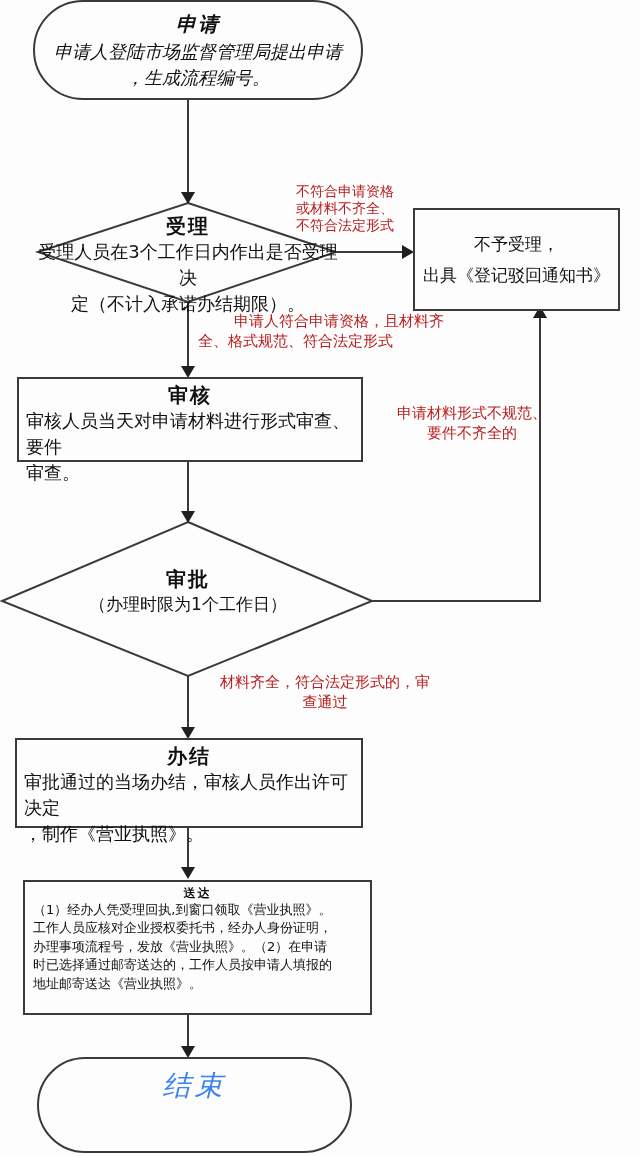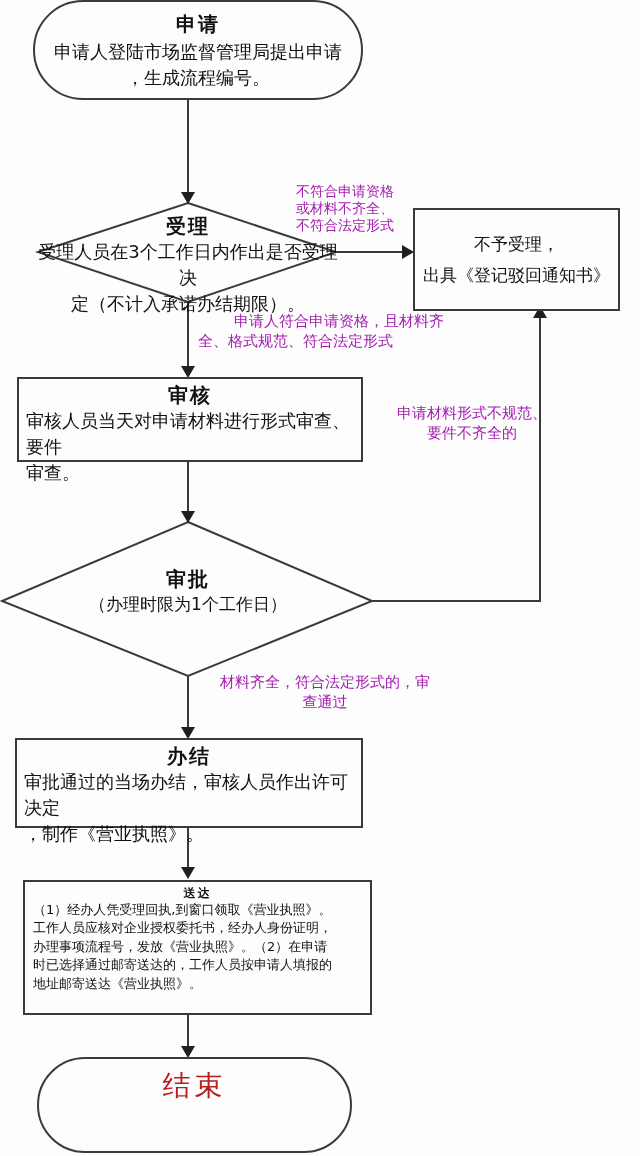--- a/index.html
+++ b/index.html
@@ -11,54 +11,54 @@
     color:#111;
     overflow:hidden;
   }
   .underlay{position:absolute;left:0;top:0;}
   .node{
     position:absolute;
     border:2px solid #3a3a3a;
     background:#fdfdfd;
     box-sizing:border-box;
   }
-  .stadium{border-radius:50px;}
+  .stadium{border-radius:50px;font-style:italic;}
   .node-title{
     font-size:20px;font-weight:bold;text-align:center;
     line-height:1.25;letter-spacing:2px;
   }
   .node-body{
     font-size:18px;line-height:1.45;white-space:pre-line;
     padding:0 7px;
   }
   .center{text-align:center;}
   .overlay-text{position:absolute;box-sizing:border-box;}
   .edge-label{
     position:absolute;font-size:15px;line-height:1.35;
-    white-space:pre-line;color:#a21caf;box-sizing:border-box;
+    white-space:pre-line;color:#b91c1c;box-sizing:border-box;
   }
   #lbl-reject-reason{font-size:14px;line-height:1.2;}
   #lbl-accept-pass{text-indent:36px;line-height:1.3;}
   #node-reject{
     display:flex;align-items:center;justify-content:center;
     font-size:17px;line-height:1.8;text-align:center;white-space:pre-line;
   }
   #node-start{padding-top:10px;}
   #node-start .node-body{margin-top:2px;}
   #node-review,#node-complete{padding-top:4px;}
   #node-deliver{padding-top:4px;}
   #node-deliver .node-title{font-size:12px;}
   #node-deliver .node-body{font-size:13px;line-height:1.42;padding:0 8px;}
   #approve-text .node-body{font-size:17px;}
   #node-end{
     display:flex;justify-content:center;align-items:flex-start;
     padding-top:8px;
   }
   #node-end .end-title{
-    font-size:28px;font-weight:normal;letter-spacing:4px;color:#b91c1c;
+    font-size:28px;font-weight:normal;letter-spacing:4px;color:#3b82f6;
   }
 </style>
 </head>
 <body>
 
 <div class="canvas">
 
   <svg class="underlay" width="640" height="1156" viewBox="0 0 640 1156">
     <g stroke="#3a3a3a" stroke-width="2" fill="none">
       <line x1="188" y1="100" x2="188" y2="192"></line>

